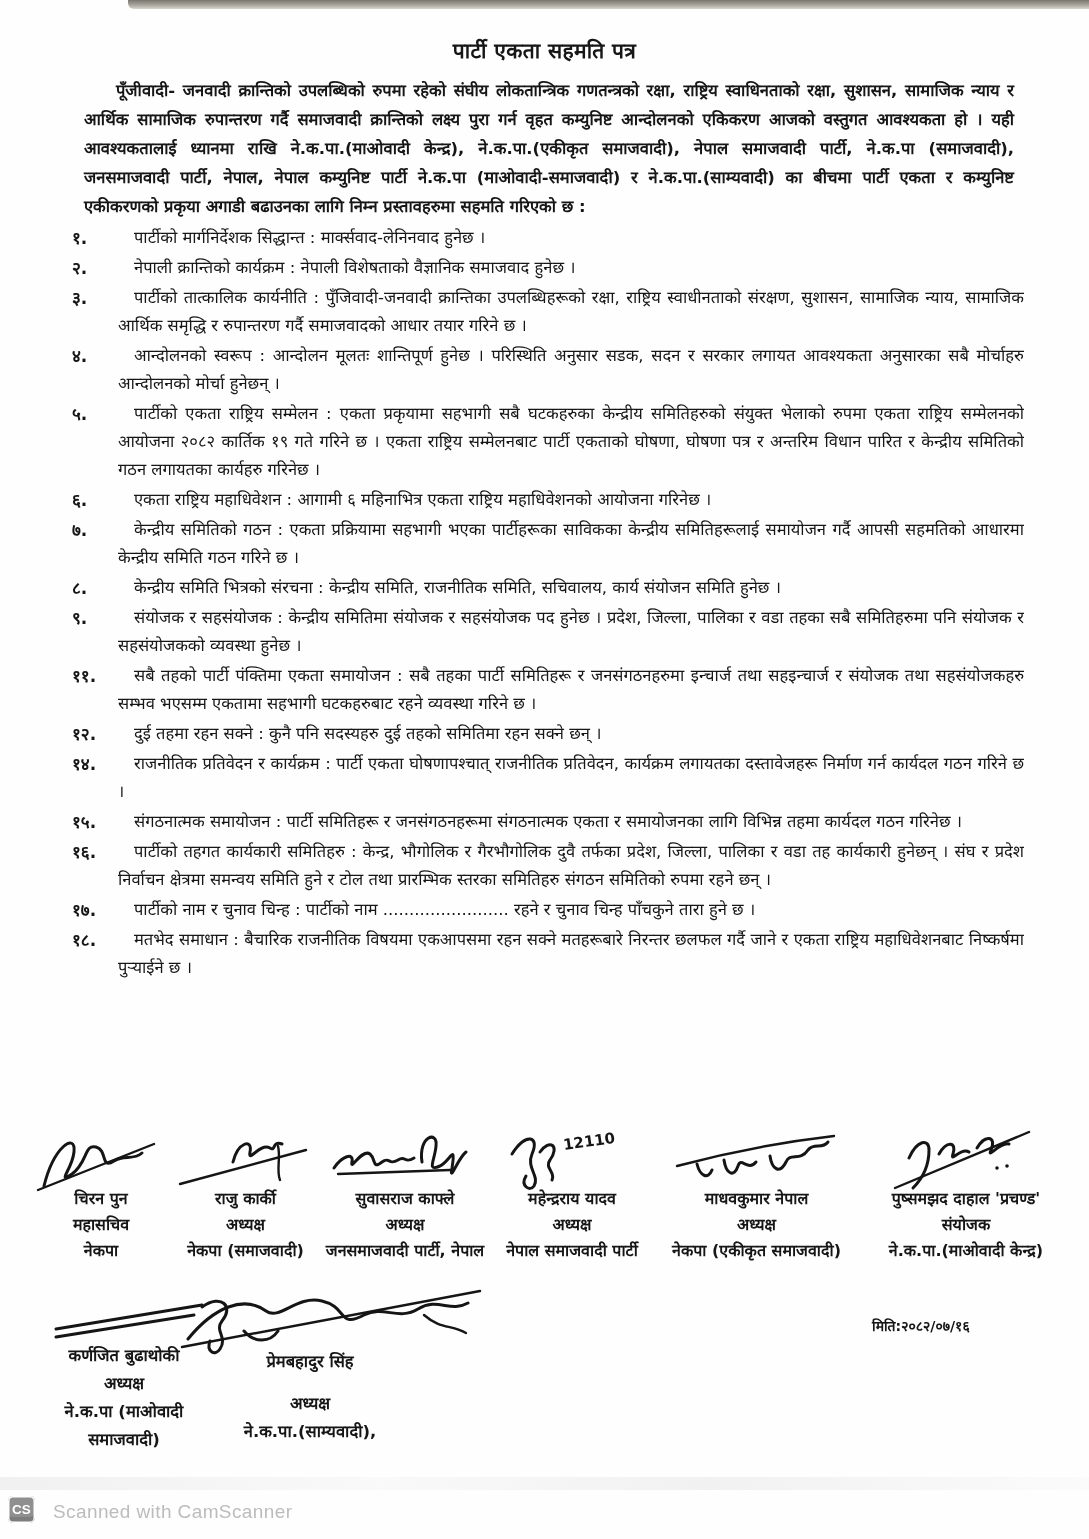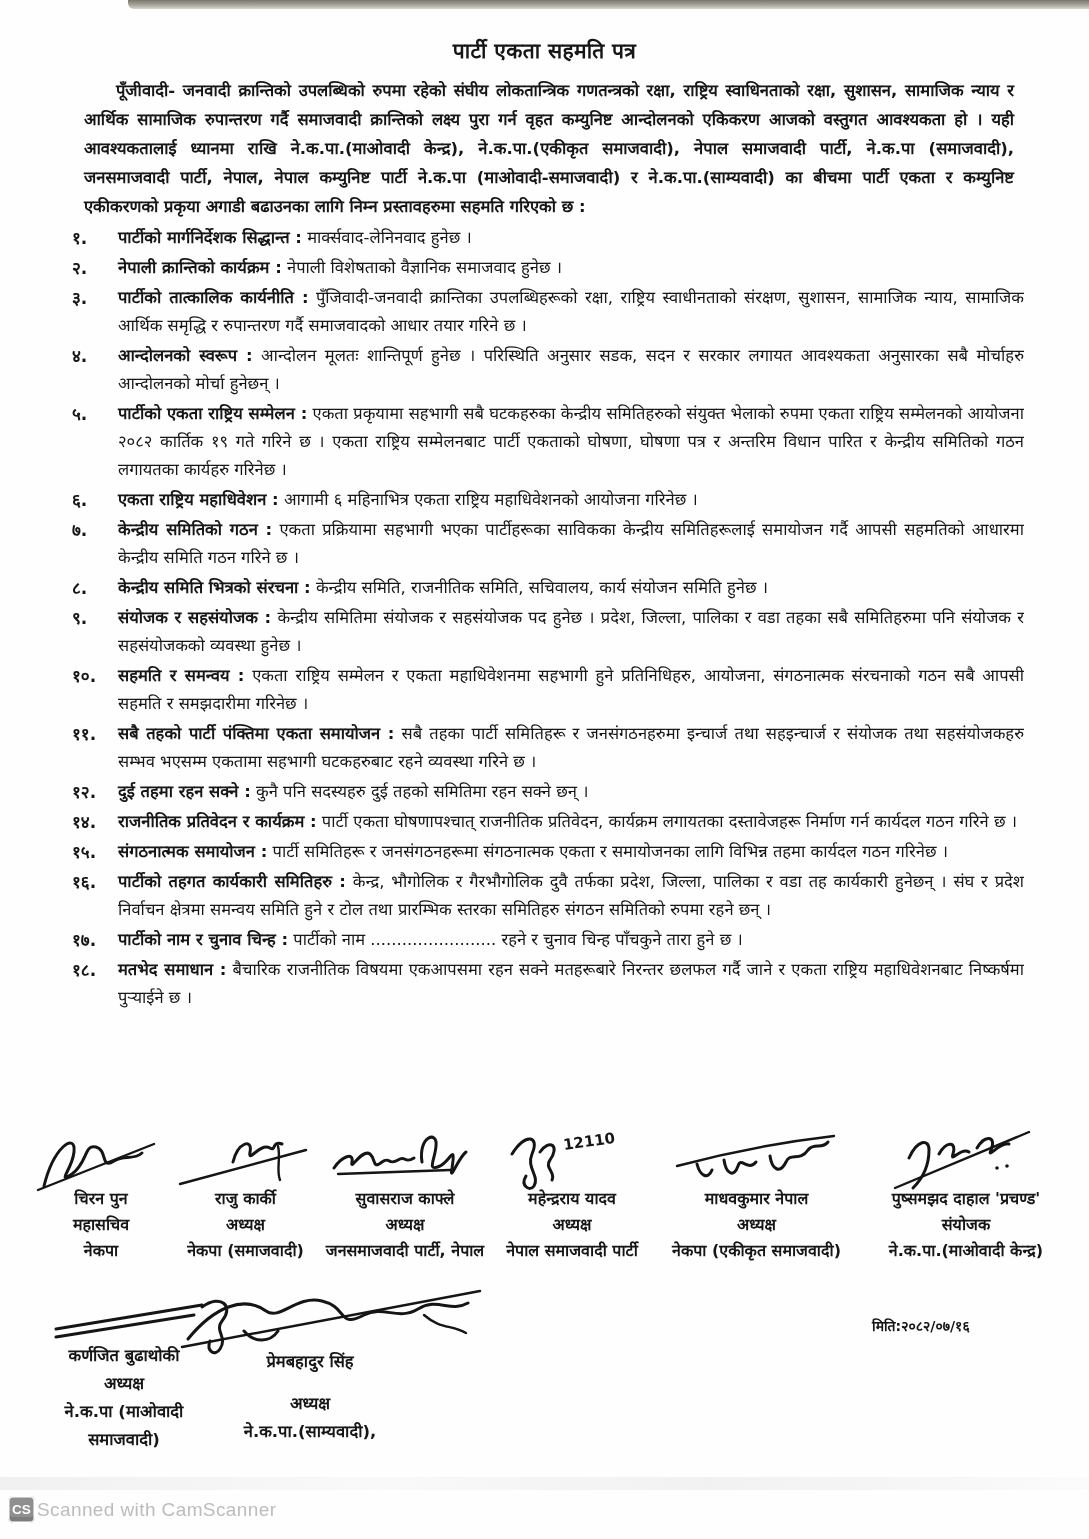--- a/index.html
+++ b/index.html
@@ -25,21 +25,21 @@
     position:absolute;top:76px;left:84px;width:930px;
     font-size:16.5px;line-height:29px;text-align:justify;text-indent:32px;font-weight:bold;
   }
   .list{
     position:absolute;top:224px;left:72px;width:952px;height:912px;
     overflow:hidden;
   }
   .item{display:flex;margin-bottom:2px;font-size:16.5px;line-height:28px;}
   .item .num{flex:none;width:46px;font-weight:bold;font-size:17px;}
   .item .body{flex:1;text-align:justify;}
-  .item .it{font-weight:bold;}
+  .item .it{font-weight:normal;margin-left:16px;}
   .sig-row1{
     position:absolute;top:1128px;left:26px;width:1040px;
     display:flex;justify-content:space-between;align-items:flex-start;
   }
   .sig-block{
     text-align:center;font-size:16px;line-height:26px;font-weight:bold;position:relative;
   }
   .sig-block svg{display:block;margin:0 auto -4px auto;overflow:visible;}
   .sig-stroke{fill:none;stroke:#151515;stroke-width:3;stroke-linecap:round;stroke-linejoin:round;}
   .sig-thin{fill:none;stroke:#151515;stroke-width:2.4;stroke-linecap:round;}
@@ -49,21 +49,21 @@
     position:absolute;top:1316px;left:872px;width:200px;
     font-size:14px;font-weight:bold;text-align:left;
   }
   .smudge{
     position:absolute;left:0;top:1477px;width:100%;height:13px;
     background:linear-gradient(90deg,#ededed,#f8f8f8 35%,#eeeeee 65%,#fafafa);
     opacity:.8;
   }
   .footer{
     position:absolute;left:8px;top:1496px;
-    display:flex;align-items:center;gap:2px;
+    display:flex;align-items:flex-end;gap:18px;
   }
   .cs-badge{
     width:27px;height:27px;border-radius:5px;
     background:#8f8f8f;
     color:#ffffff;font-weight:bold;font-size:13.5px;
     display:flex;align-items:center;justify-content:center;
     box-shadow:inset 0 0 0 1.5px #ffffff, inset 0 -6px 0 rgba(0,0,0,.12);
     font-family:"Liberation Sans",sans-serif;
   }
   .footer-text{
@@ -112,24 +112,20 @@
         <span class="num">७.</span>
         <span class="body"><span class="it">केन्द्रीय समितिको गठन :</span> <span>एकता प्रक्रियामा सहभागी भएका पार्टीहरूका साविकका केन्द्रीय समितिहरूलाई समायोजन गर्दै आपसी सहमतिको आधारमा केन्द्रीय समिति गठन गरिने छ ।</span></span>
       </div>
     <div class="item">
         <span class="num">८.</span>
         <span class="body"><span class="it">केन्द्रीय समिति भित्रको संरचना :</span> <span>केन्द्रीय समिति, राजनीतिक समिति, सचिवालय, कार्य संयोजन समिति हुनेछ ।</span></span>
       </div>
     <div class="item">
         <span class="num">९.</span>
         <span class="body"><span class="it">संयोजक र सहसंयोजक :</span> <span>केन्द्रीय समितिमा संयोजक र सहसंयोजक पद हुनेछ । प्रदेश, जिल्ला, पालिका र वडा तहका सबै समितिहरुमा पनि संयोजक र सहसंयोजकको व्यवस्था हुनेछ ।</span></span>
-      </div>
-    <div class="item">
-        <span class="num">१०.</span>
-        <span class="body"><span class="it">सहमति र समन्वय :</span> <span>एकता राष्ट्रिय सम्मेलन र एकता महाधिवेशनमा सहभागी हुने प्रतिनिधिहरु, आयोजना, संगठनात्मक संरचनाको गठन सबै आपसी सहमति र समझदारीमा गरिनेछ ।</span></span>
       </div>
     <div class="item">
         <span class="num">११.</span>
         <span class="body"><span class="it">सबै तहको पार्टी पंक्तिमा एकता समायोजन :</span> <span>सबै तहका पार्टी समितिहरू र जनसंगठनहरुमा इन्चार्ज तथा सहइन्चार्ज र संयोजक तथा सहसंयोजकहरु सम्भव भएसम्म एकतामा सहभागी घटकहरुबाट रहने व्यवस्था गरिने छ ।</span></span>
       </div>
     <div class="item">
         <span class="num">१२.</span>
         <span class="body"><span class="it">दुई तहमा रहन सक्ने :</span> <span>कुनै पनि सदस्यहरु दुई तहको समितिमा रहन सक्ने छन् ।</span></span>
       </div>
     <div class="item">

